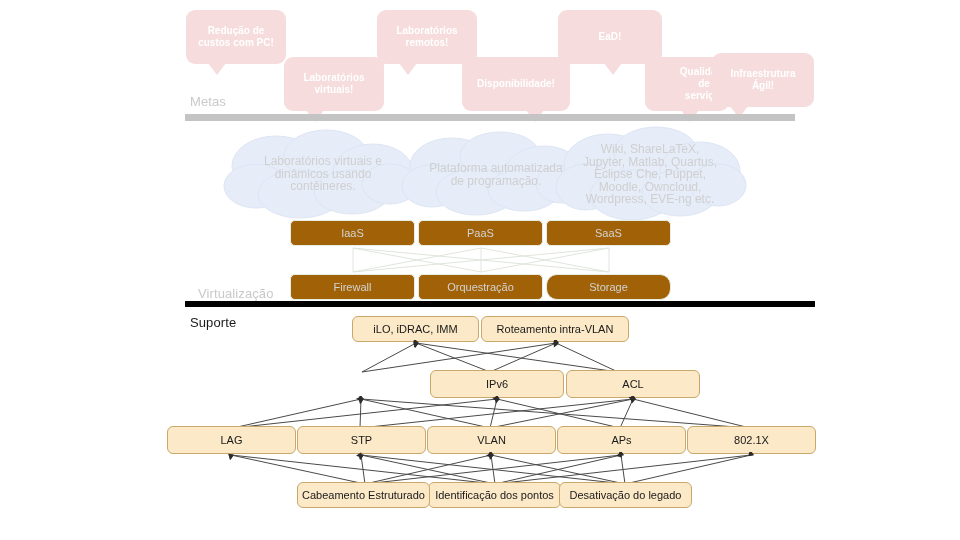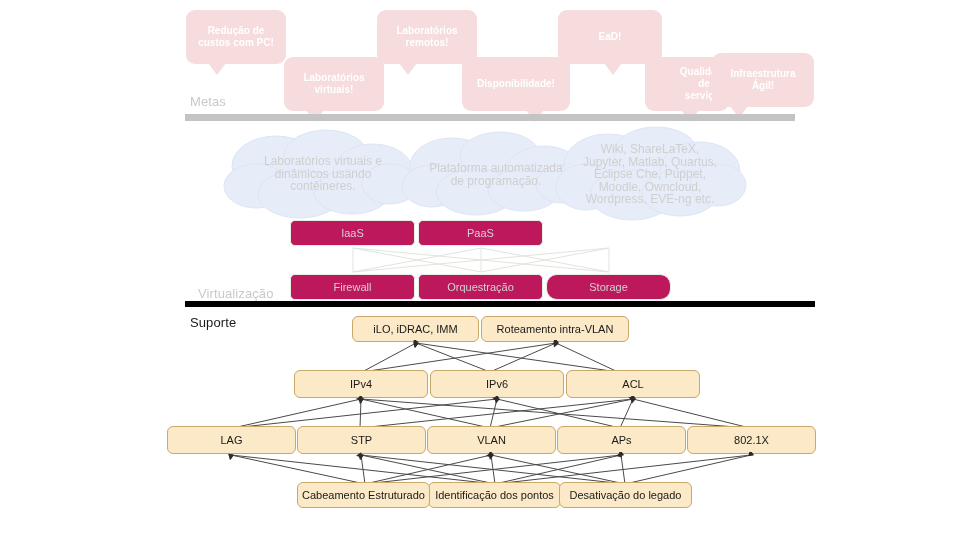--- a/index.html
+++ b/index.html
@@ -76,21 +76,21 @@
     top: 50%;
     transform: translateY(-50%);
     padding: 0 16px;
     box-sizing: border-box;
     white-space: pre-line;
   }
 
   
   .vbox {
     position: absolute;
-    background: #be185d;
+    background: #a16207;
     border: 1px solid #e6ede2;
     border-radius: 5px;
     color: #d3d3d3;
     font-size: 11px;
     display: flex;
     align-items: center;
     justify-content: center;
     box-sizing: border-box;
   }
 
@@ -214,20 +214,23 @@
 Moodle, Owncloud,
 Wordpress, EVE-ng etc.</div>
   </div>
 
   <div class="vbox" style="left:290px; top:220px; width:125px; height:26px;">
     <span>IaaS</span>
   </div>
   <div class="vbox" style="left:418px; top:220px; width:125px; height:26px;">
     <span>PaaS</span>
   </div>
+  <div class="vbox" style="left:546px; top:220px; width:125px; height:26px;">
+    <span>SaaS</span>
+  </div>
 
   <svg class="links faded" style="left:290px; top:246px; width:382px; height:28px;" viewBox="0 0 382 28">
     <line x1="63" y1="26" x2="63" y2="2"></line>
     <line x1="191" y1="26" x2="191" y2="2"></line>
     <line x1="319" y1="26" x2="319" y2="2"></line>
     <line x1="63" y1="2" x2="191" y2="26"></line>
     <line x1="63" y1="2" x2="319" y2="26"></line>
     <line x1="191" y1="2" x2="63" y2="26"></line>
     <line x1="191" y1="2" x2="319" y2="26"></line>
     <line x1="319" y1="2" x2="63" y2="26"></line>
@@ -266,23 +269,20 @@
     <g stroke="#4a4a4a" stroke-width="1" fill="none" marker-end="url(#arrUp)">
       <line x1="72" y1="32" x2="126" y2="3"></line>
       <line x1="72" y1="32" x2="266" y2="3"></line>
       <line x1="200" y1="32" x2="126" y2="3"></line>
       <line x1="200" y1="32" x2="266" y2="3"></line>
       <line x1="328" y1="32" x2="266" y2="3"></line>
       <line x1="328" y1="32" x2="126" y2="3"></line>
     </g>
   </svg>
 
-  <div class="cbox" style="left:294px; top:370px; width:134px; height:28px;">
-    <span>IPv4</span>
-  </div>
   <div class="cbox" style="left:430px; top:370px; width:134px; height:28px;">
     <span>IPv6</span>
   </div>
   <div class="cbox" style="left:566px; top:370px; width:134px; height:28px;">
     <span>ACL</span>
   </div>
 
   <svg class="links" style="left:165px; top:396px; width:650px; height:34px;" viewBox="0 0 650 34">
     <defs>
       <marker id="arrUp2" markerWidth="7" markerHeight="7" refX="3.2" refY="5.6" orient="auto">

